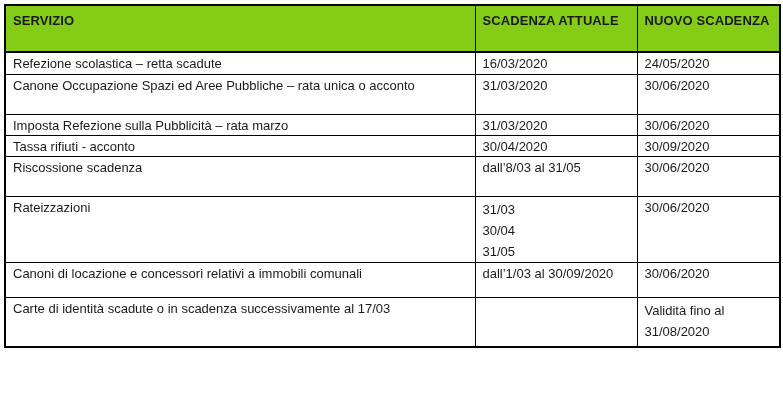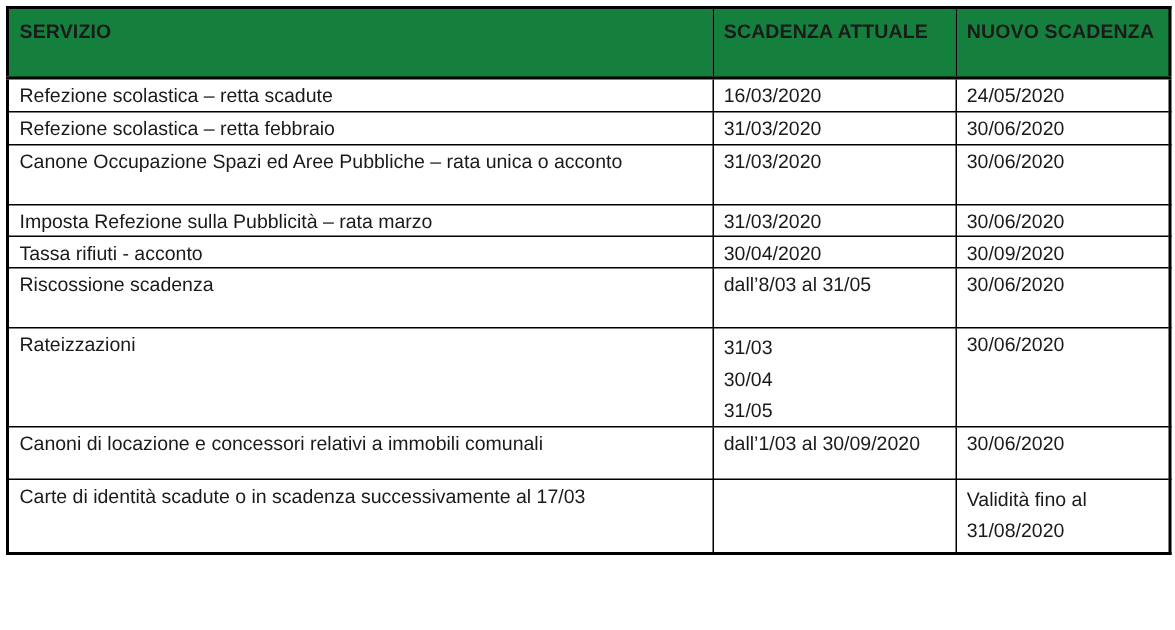--- a/index.html
+++ b/index.html
@@ -30,21 +30,21 @@
   col.c2 { width: 162px; }
   col.c3 { width: 143px; }
   th, td {
     border: 1px solid #000000;
     text-align: left;
     vertical-align: top;
     color: #1a1a1a;
     overflow: hidden;
   }
   th {
-    background: #15803d;
+    background: #84cc16;
     font-size: 13px;
     font-weight: bold;
     padding: 7px 6px 0 7px;
     height: 38px;
     border-bottom: 2px solid #000000;
     letter-spacing: 0.1px;
   }
   td {
     font-size: 13px;
     line-height: 18px;
@@ -70,25 +70,20 @@
         <th>SERVIZIO</th>
         <th>SCADENZA ATTUALE</th>
         <th>NUOVO SCADENZA</th>
       </tr>
     </thead>
     <tbody>
       <tr style="height:22px">
         <td>Refezione scolastica – retta scadute</td>
         <td>16/03/2020</td>
         <td>24/05/2020</td>
-      </tr>
-      <tr style="height:22px">
-        <td>Refezione scolastica – retta febbraio</td>
-        <td>31/03/2020</td>
-        <td>30/06/2020</td>
       </tr>
       <tr style="height:40px">
         <td>Canone Occupazione Spazi ed Aree Pubbliche – rata unica o acconto</td>
         <td>31/03/2020</td>
         <td>30/06/2020</td>
       </tr>
       <tr style="height:20px">
         <td>Imposta Refezione sulla Pubblicità – rata marzo</td>
         <td>31/03/2020</td>
         <td>30/06/2020</td>

